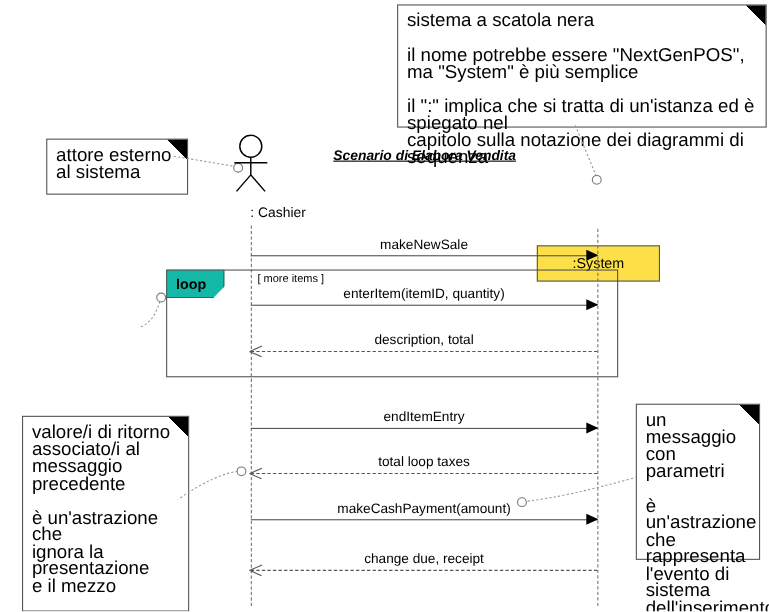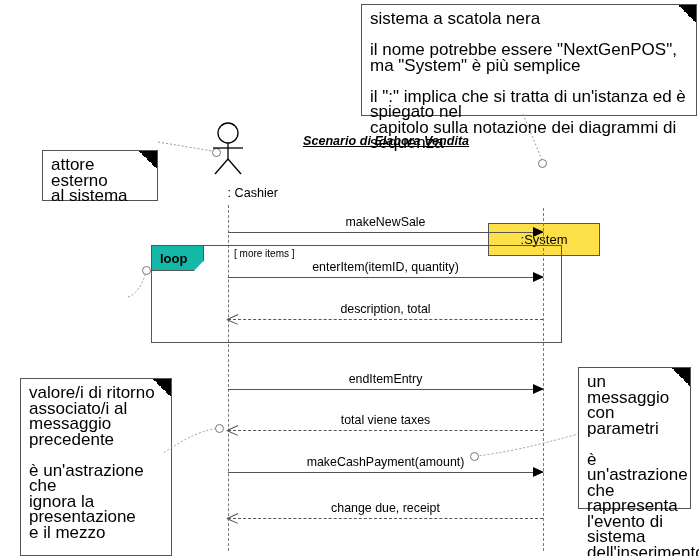--- a/index.html
+++ b/index.html
@@ -54,21 +54,21 @@
 ma "System" è più semplice
 
 il ":" implica che si tratta di un'istanza ed è spiegato nel
 capitolo sulla notazione dei diagrammi di sequenza</div>
   </div>
   <svg class="connector" style="left:515px;top:112px;width:40px;height:56px;">
     <line x1="8" y1="2" x2="27" y2="48" stroke="#999" stroke-width="1" stroke-dasharray="2,2"></line>
   </svg>
   <div class="anchor" style="left:538px;top:159px;"></div>
 
-  <div class="note" style="left:42px;top:126px;width:116px;height:51px;margin-top:24px;">
+  <div class="note" style="left:42px;top:126px;width:129px;height:51px;">
     <div class="fold"></div>
     <div class="txt">attore esterno
 al sistema</div>
   </div>
   <svg class="connector" style="left:157px;top:140px;width:58px;height:16px;">
     <line x1="1" y1="2" x2="55" y2="11" stroke="#999" stroke-width="1" stroke-dasharray="2,2"></line>
   </svg>
   <div class="anchor" style="left:212px;top:148px;"></div>
 
   <div class="scenario" style="left:303px;top:134px;">Scenario di Elabora Vendita</div>
@@ -137,21 +137,21 @@
 restituito niente</div>
   </div>
   <svg class="connector" style="left:160px;top:424px;width:62px;height:34px;">
     <path d="M60,4 Q36,6 2,30" fill="none" stroke="#999" stroke-width="1" stroke-dasharray="2,2"></path>
   </svg>
   <div class="anchor" style="left:215px;top:424px;"></div>
 
   <div class="msg ret" style="left:228px;top:430px;width:315px;">
     <div class="line"></div>
     <div class="head-open"></div>
-    <div class="lbl">total viene taxes</div>
+    <div class="lbl">total loop taxes</div>
   </div>
 
   <div class="msg" style="left:228px;top:472px;width:315px;">
     <div class="line"></div>
     <div class="head-solid"></div>
     <div class="lbl">makeCashPayment(amount)</div>
   </div>
 
   <div class="note" style="left:578px;top:367px;width:113px;height:142px;">
     <div class="fold"></div>

